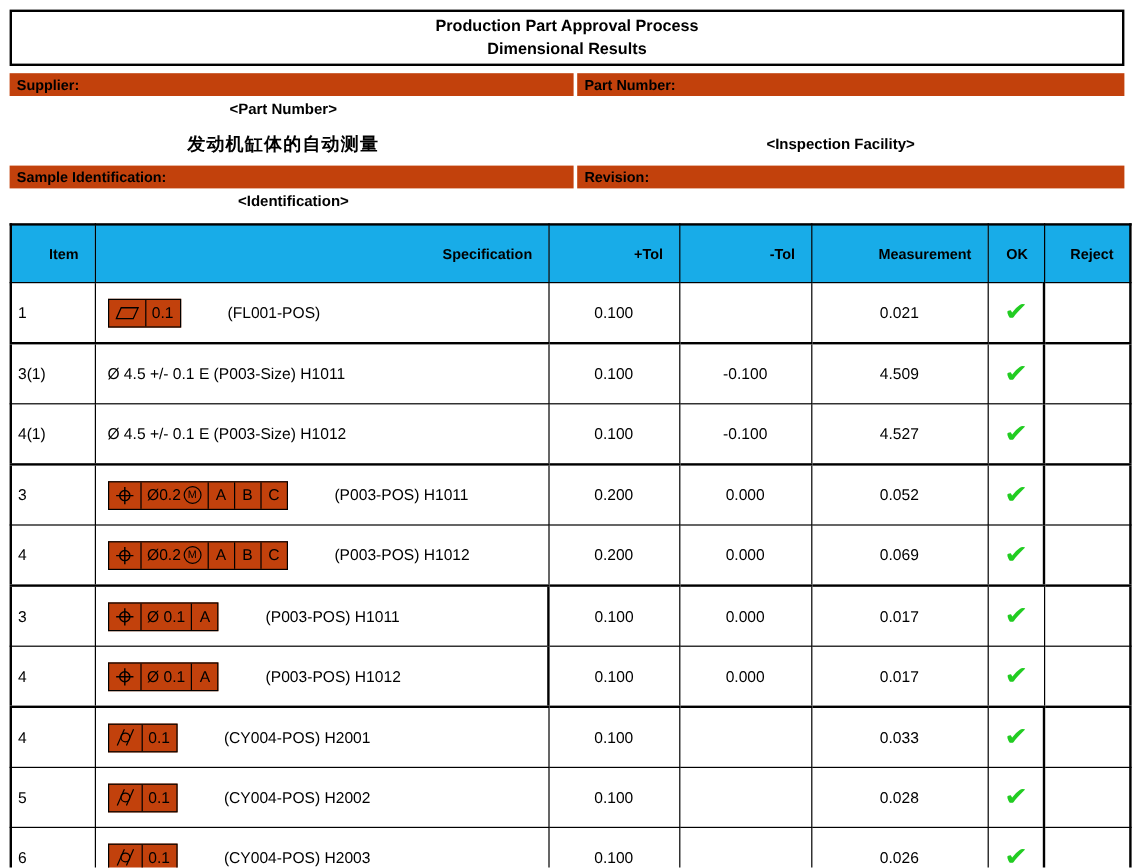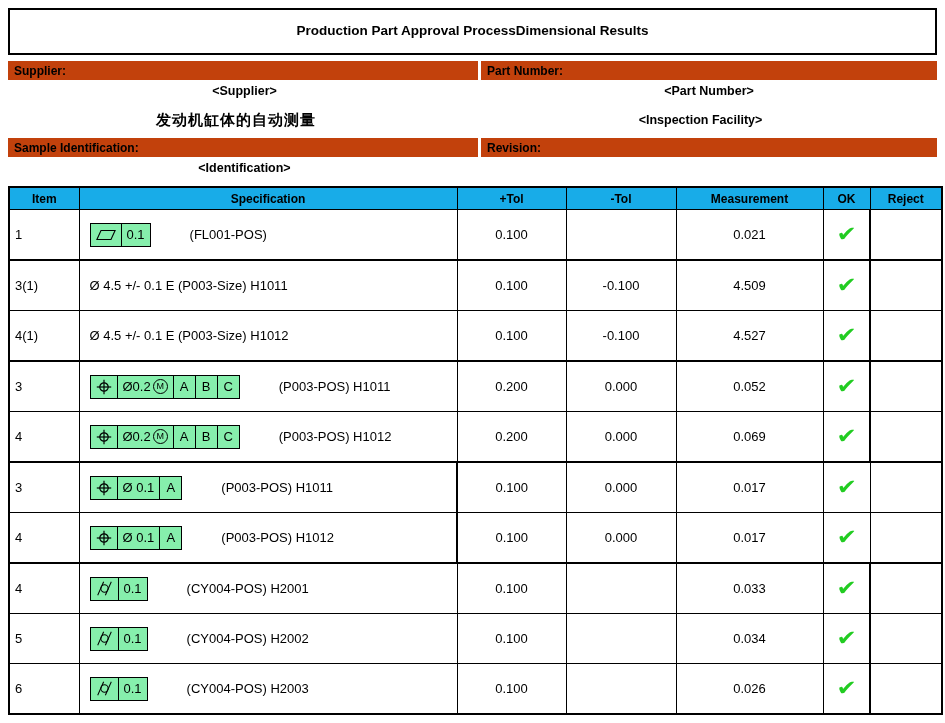--- a/index.html
+++ b/index.html
@@ -6,21 +6,21 @@
   body{
     width:945px;height:723px;overflow:hidden;background:#ffffff;
     font-family:"Liberation Sans", sans-serif;color:#000;
     -webkit-font-smoothing:antialiased;
   }
   .page{padding:8px 0 0 8px;}
 
   
   .title-box{
     width:925px;height:43px;border:2px solid #000;
-    display:flex;flex-direction:row;justify-content:center;align-items:center;
+    display:flex;flex-direction:column;justify-content:center;align-items:center;
     font-weight:bold;font-size:13.5px;line-height:1.4;margin-bottom:6px;
   }
 
   
   .section{margin-bottom:7px;}
   .band{display:flex;gap:3px;width:929px;}
   .band-cell{
     background:#c2410c;height:19px;display:flex;align-items:center;
     font-weight:bold;font-size:12px;padding-left:6px;box-sizing:border-box;
   }
@@ -35,41 +35,41 @@
   .val.r{width:456px;}
   .val.cn{font-size:15px;letter-spacing:1px;}
 
   
   table{
     border-collapse:collapse;table-layout:fixed;width:933px;
     border:2px solid #000;margin-top:3px;
   }
   th{
     background:#18ACE8;font-size:12px;font-weight:bold;height:21px;
-    border:1px solid #000;padding:0;text-align:center;
+    border:1px solid #000;padding:13px;text-align:right;
   }
   td{
     border:1px solid #000;height:49px;font-size:13px;padding:0 4px;
     overflow:hidden;vertical-align:middle;background:#fff;
   }
   td.c-item{padding-left:5px;}
   td.c-spec{padding-left:10px;}
   td.c-num{text-align:center;}
   tr.gend td{border-bottom-width:2px;}
   td.c-rej{border-left-width:2px;}
   tr.sub td.c-rej{border-left-width:1px;}
   tr.sub td.c-ptol{border-left-width:2px;}
 
   .spec-line{display:flex;align-items:center;}
   .suffix{white-space:nowrap;margin-left:31px;}
 
   
   .fcf{
     display:inline-flex;align-items:center;border:1px solid #000;
-    margin-right:8px;background:#86efac;flex:none;
+    margin-right:8px;background:#c2410c;flex:none;
   }
   .fcf .fc{
     display:flex;align-items:center;justify-content:center;
     padding:2px 5px;border-right:1px solid #000;font-size:13px;
     min-width:11px;height:18px;box-sizing:content-box;white-space:nowrap;
   }
   .fcf .fc:last-child{border-right:none;}
   .mmc{
     display:inline-flex;align-items:center;justify-content:center;
     width:13px;height:13px;border:1px solid #000;border-radius:50%;
@@ -92,21 +92,20 @@
     <div>Production Part Approval Process</div>
     <div>Dimensional Results</div>
   </div>
 
   <div class="section">
     <div class="band">
       <div class="band-cell l">Supplier:</div>
       <div class="band-cell r">Part Number:</div>
     </div>
     <div class="vals">
-      <div class="val l">&lt;Supplier&gt;</div>
       <div class="val r">&lt;Part Number&gt;</div>
     </div>
   </div>
 
   <div class="section">
     <div class="vals">
       <div class="val r cn">发动机缸体的自动测量</div>
       <div class="val l">&lt;Inspection Facility&gt;</div>
     </div>
   </div>
@@ -353,21 +352,21 @@
                     <line x1="11" y1="18" x2="18" y2="2" stroke="#000" stroke-width="1.2"></line>
                   </svg>
               </span>
               <span class="fc">0.1</span>
             </span>
             <span class="suffix">(CY004-POS)  H2002</span>
           </div>
         </td>
         <td class="c-num c-ptol">0.100</td>
         <td class="c-num"></td>
-        <td class="c-num">0.034</td>
+        <td class="c-num">0.028</td>
         <td class="c-num">
             <span class="check">✔</span>
           </td>
         <td class="c-rej"></td>
       </tr>
 
       <tr>
         <td class="c-item">6</td>
         <td class="c-spec">
           <div class="spec-line">

